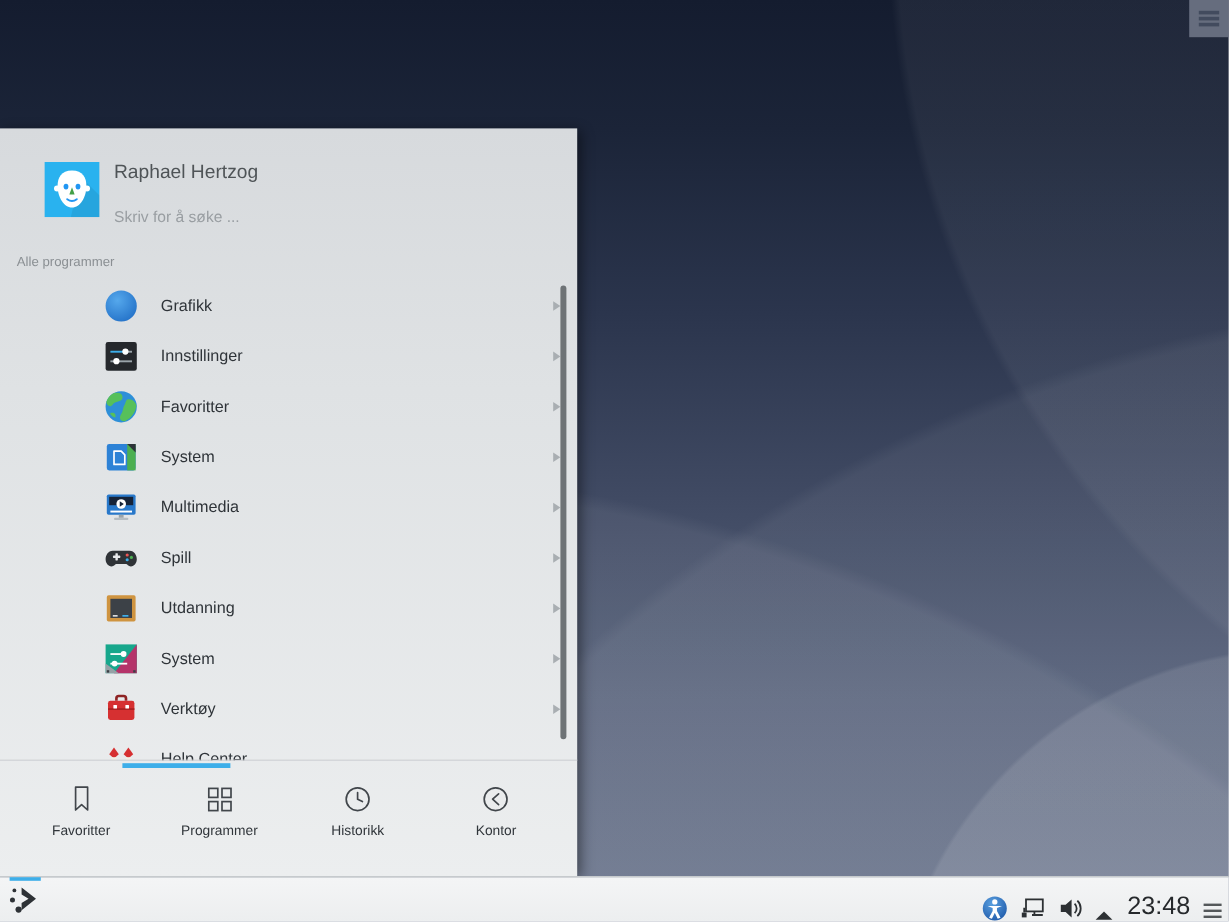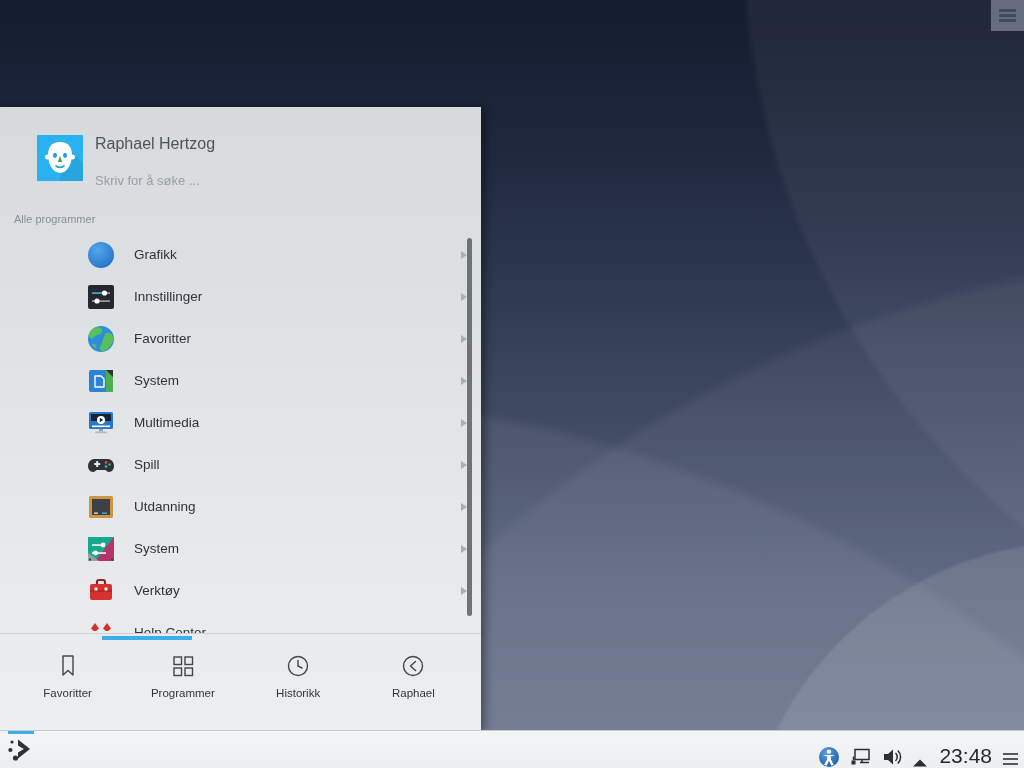--- a/index.html
+++ b/index.html
@@ -299,21 +299,21 @@
         <span class="tab-label">Historikk</span>
       </div>
 
       <div class="tab">
         <span>
           <svg width="28" height="28" viewBox="0 0 28 28" fill="none" stroke="#41464b" stroke-width="1.4">
             <circle cx="14" cy="14" r="9.5"></circle>
             <path d="M16.5 9.5 L11.5 14 L16.5 18.5" stroke-linecap="round" stroke-linejoin="round"></path>
           </svg>
         </span>
-        <span class="tab-label">Raphael</span>
+        <span class="tab-label">Kontor</span>
       </div>
 
     </div>
   </div>
 </div>
 
 <div class="taskbar">
 
   <div class="launcher-btn">
     <div class="active-strip"></div>

